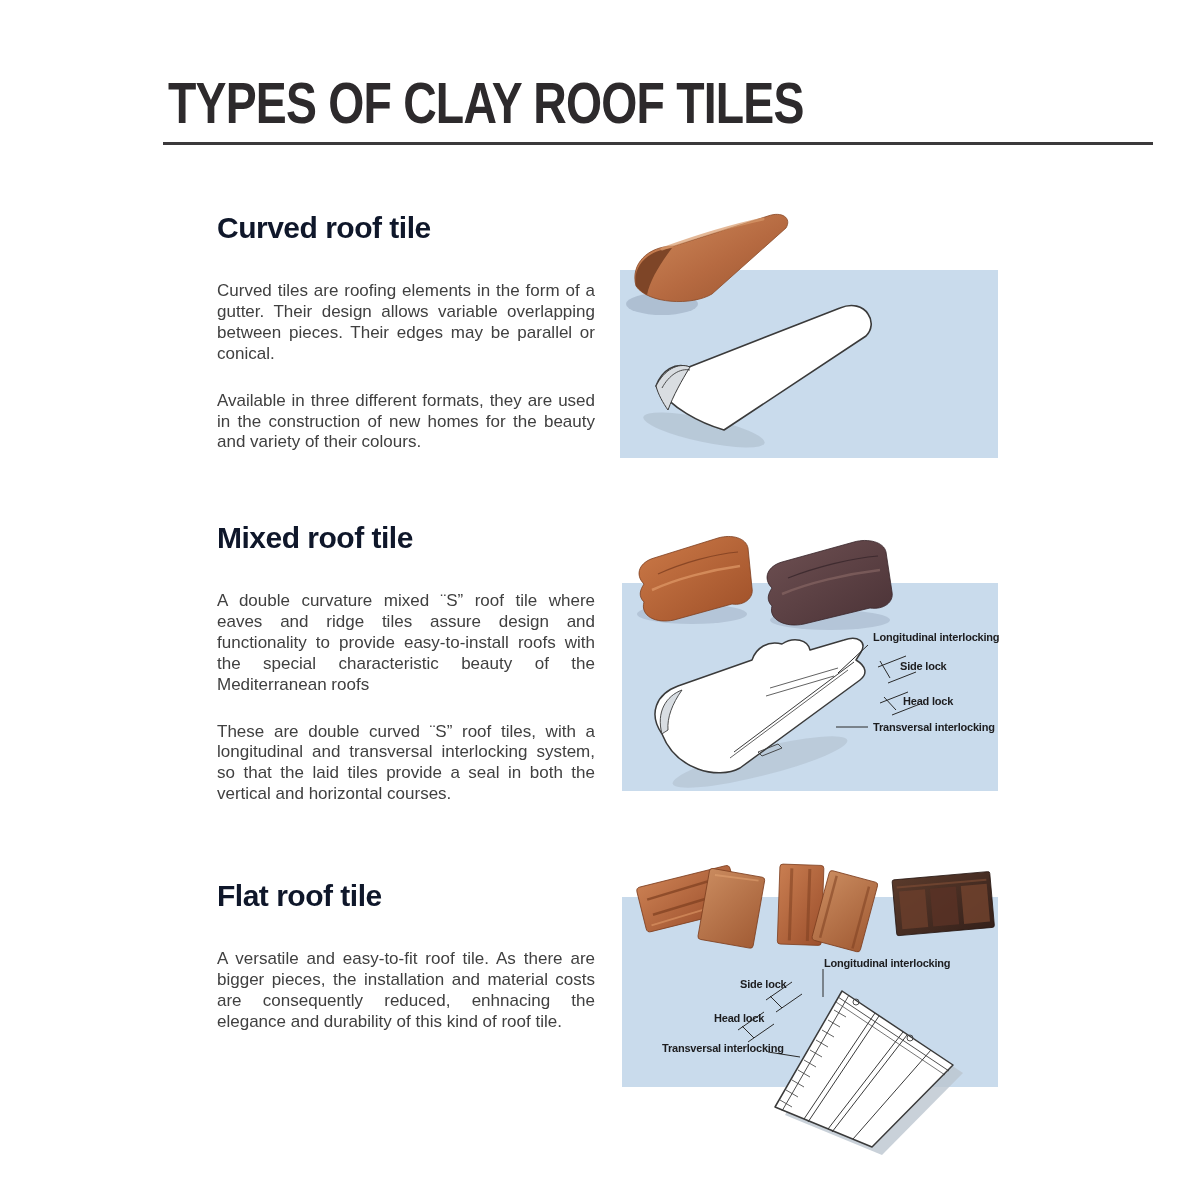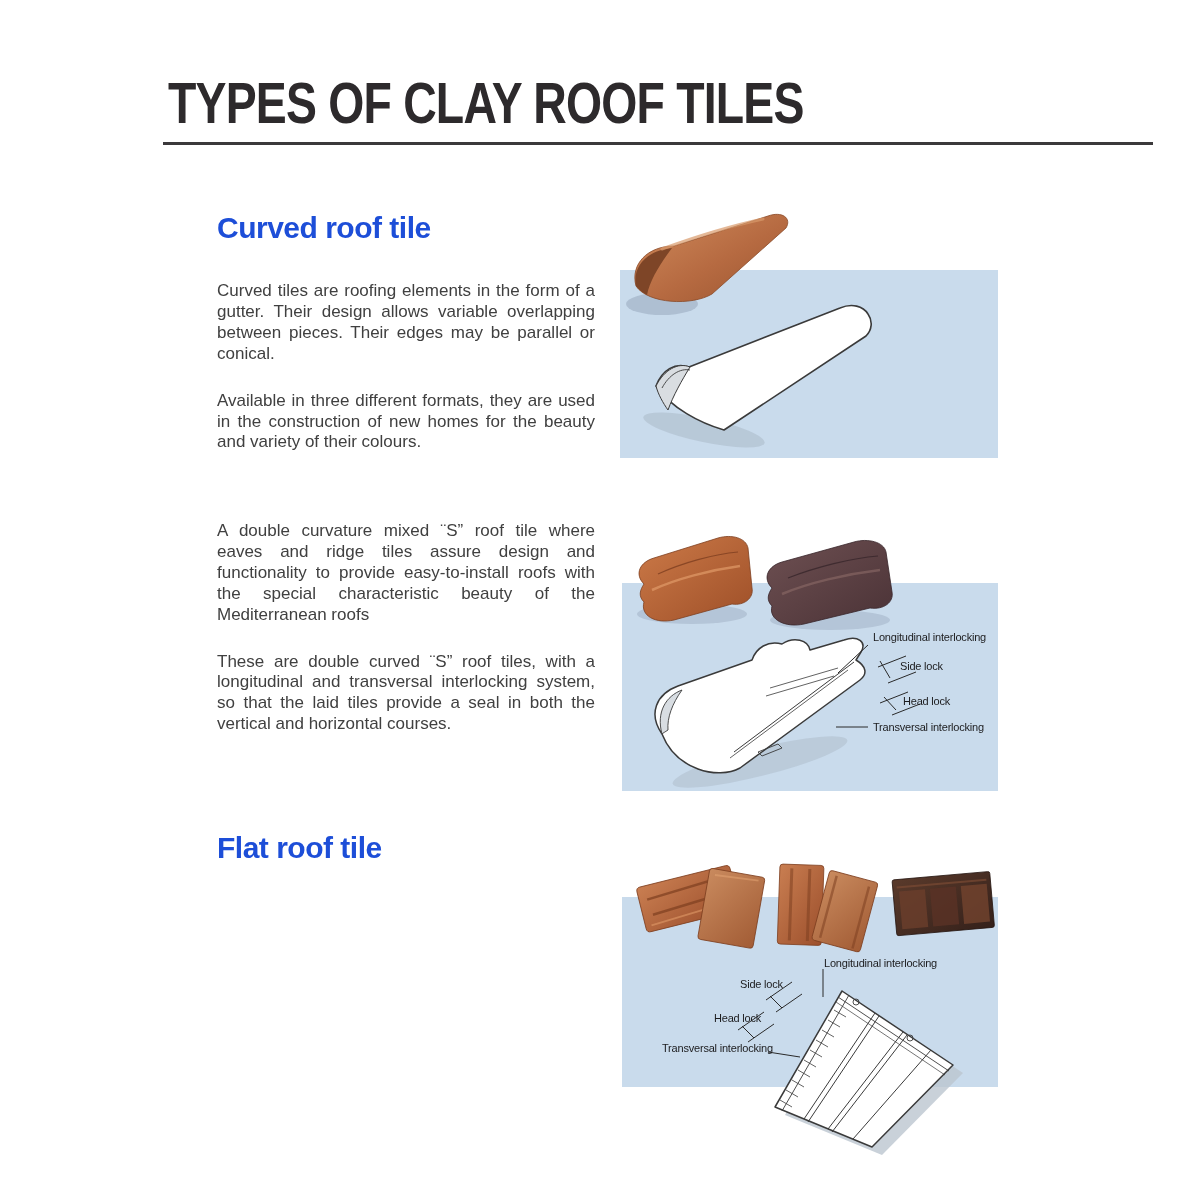--- a/index.html
+++ b/index.html
@@ -8,29 +8,29 @@
     font-family:"Liberation Sans", sans-serif;color:#3f3d40;margin-top:15px;
   }
   .page-title{
     position:absolute;left:168px;top:54px;margin:0;
     font-size:58px;font-weight:700;color:#2d2a2c;letter-spacing:-1px;white-space:nowrap;
     transform:scaleX(0.80);transform-origin:left top;
   }
   .title-rule{position:absolute;left:163px;top:127px;width:990px;height:3px;background:#3b393b;}
   .sec-text{position:absolute;left:217px;width:378px;}
   .sec-text h2{
-    margin:0 0 36px 0;font-size:30px;font-weight:700;color:#1d4ed8;letter-spacing:-0.5px;
+    margin:0 0 36px 0;font-size:30px;font-weight:700;color:#0f172a;letter-spacing:-0.5px;
   }
   .sec-text p{
     margin:0 0 26px 0;font-size:17px;line-height:1.23;text-align:justify;color:#404040;
   }
   .panel{position:absolute;background:#c9dbec;}
   .art{position:absolute;pointer-events:none;}
   .diag-label{
-    position:absolute;font-size:11px;font-weight:400;color:#1c1c1e;letter-spacing:-0.2px;
+    position:absolute;font-size:11px;font-weight:700;color:#1c1c1e;letter-spacing:-0.2px;
     white-space:nowrap;line-height:1;
   }
 </style>
 </head>
 <body>
 
 <div class="page">
 
   <h1 class="page-title">TYPES OF CLAY ROOF TILES</h1>
   <div class="title-rule"></div>
@@ -61,20 +61,21 @@
 
     <g>
       <ellipse cx="104" cy="230" rx="62" ry="12" fill="#aebdcc" opacity="0.6" transform="rotate(12 104 230)"></ellipse>
       <path d="M56,186 C62,170 75,162 89,167 L240,108 C252,103 263,106 268,114 C273,121 272,130 266,136 L124,230 C100,223 71,208 56,186 Z" fill="#ffffff" stroke="#3a3a3a" stroke-width="1.6" stroke-linejoin="round"></path>
       <path d="M56,186 C64,170 78,162 90,167 C82,180 73,196 68,210 C63,203 58,194 56,186 Z" fill="#d9dde1" stroke="#3a3a3a" stroke-width="1"></path>
       <path d="M62,188 C69,175 80,168 90,170" fill="none" stroke="#3a3a3a" stroke-width="0.9"></path>
     </g>
   </svg>
 
   <div class="sec-text" style="top:506px;">
+    <h2>Mixed roof tile</h2>
     <p>A double curvature mixed ¨S” roof tile where eaves and ridge tiles assure design and functionality to pro­vide easy-to-install roofs with the special character­istic beauty of the Mediterranean roofs</p>
     <p>These are double curved ¨S” roof tiles, with a longi­tudinal and transversal interlocking system, so that the laid tiles provide a seal in both the vertical and horizontal courses.</p>
   </div>
 
   <div class="panel" style="left:622px;top:568px;width:376px;height:208px;"></div>
 
   <svg class="art" style="left:610px;top:505px;" width="400" height="280" viewBox="0 0 400 280">
     <defs>
       <linearGradient id="gOr" x1="0" y1="0" x2="1" y2="1">
         <stop offset="0" stop-color="#cc7a48"></stop>
@@ -116,22 +117,23 @@
         <path d="M226,207 L258,207"></path>
       </g>
     </g>
   </svg>
 
   <span class="diag-label" style="left:873px;top:617px;">Longitudinal interlocking</span>
   <span class="diag-label" style="left:900px;top:646px;">Side lock</span>
   <span class="diag-label" style="left:903px;top:681px;">Head lock</span>
   <span class="diag-label" style="left:873px;top:707px;">Transversal interlocking</span>
 
-  <div class="sec-text" style="top:816px;">
+  <div class="sec-text" style="top:864px;">
     <h2>Flat roof tile</h2>
+    <p>A versatile and easy-to-fit roof tile. As there are bigger pieces, the installation and material costs are conse­quently reduced, enhnacing the elegance and durability of this kind of roof tile.</p>
   </div>
 
   <div class="panel" style="left:622px;top:882px;width:376px;height:190px;"></div>
 
   <svg class="art" style="left:610px;top:835px;" width="400" height="310" viewBox="0 0 400 310">
     <defs>
       <linearGradient id="gF1" x1="0" y1="0" x2="1" y2="1">
         <stop offset="0" stop-color="#c97e51"></stop>
           <stop offset="1" stop-color="#9c4f2c"></stop>
       </linearGradient>

